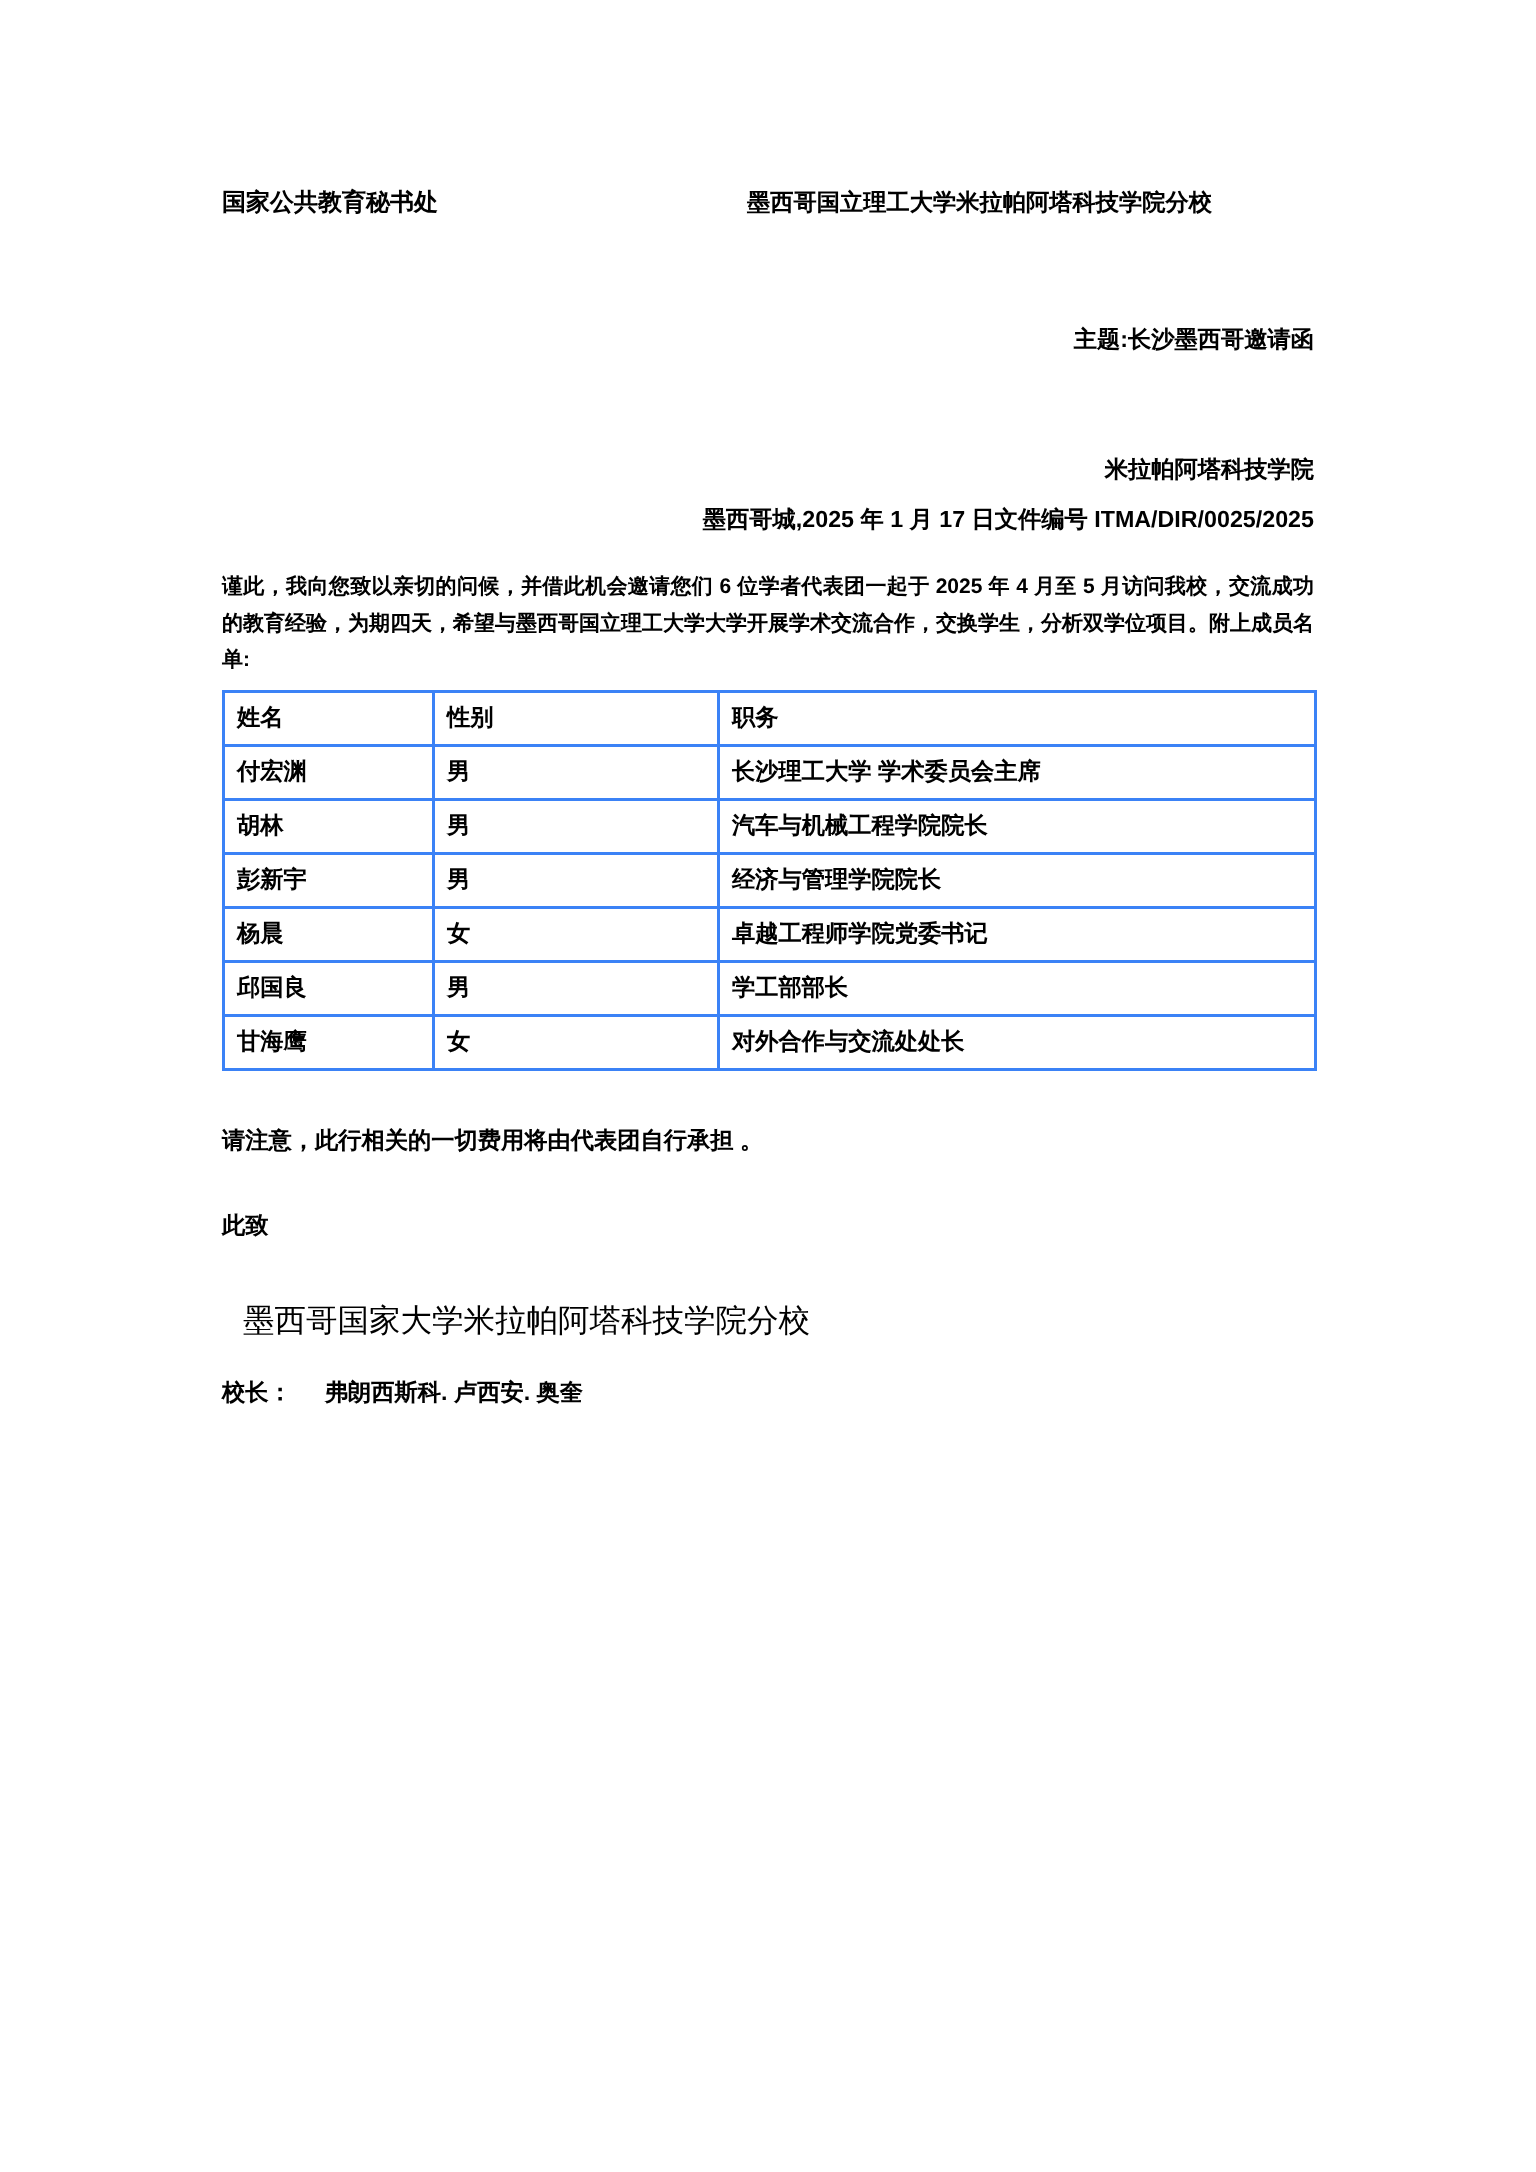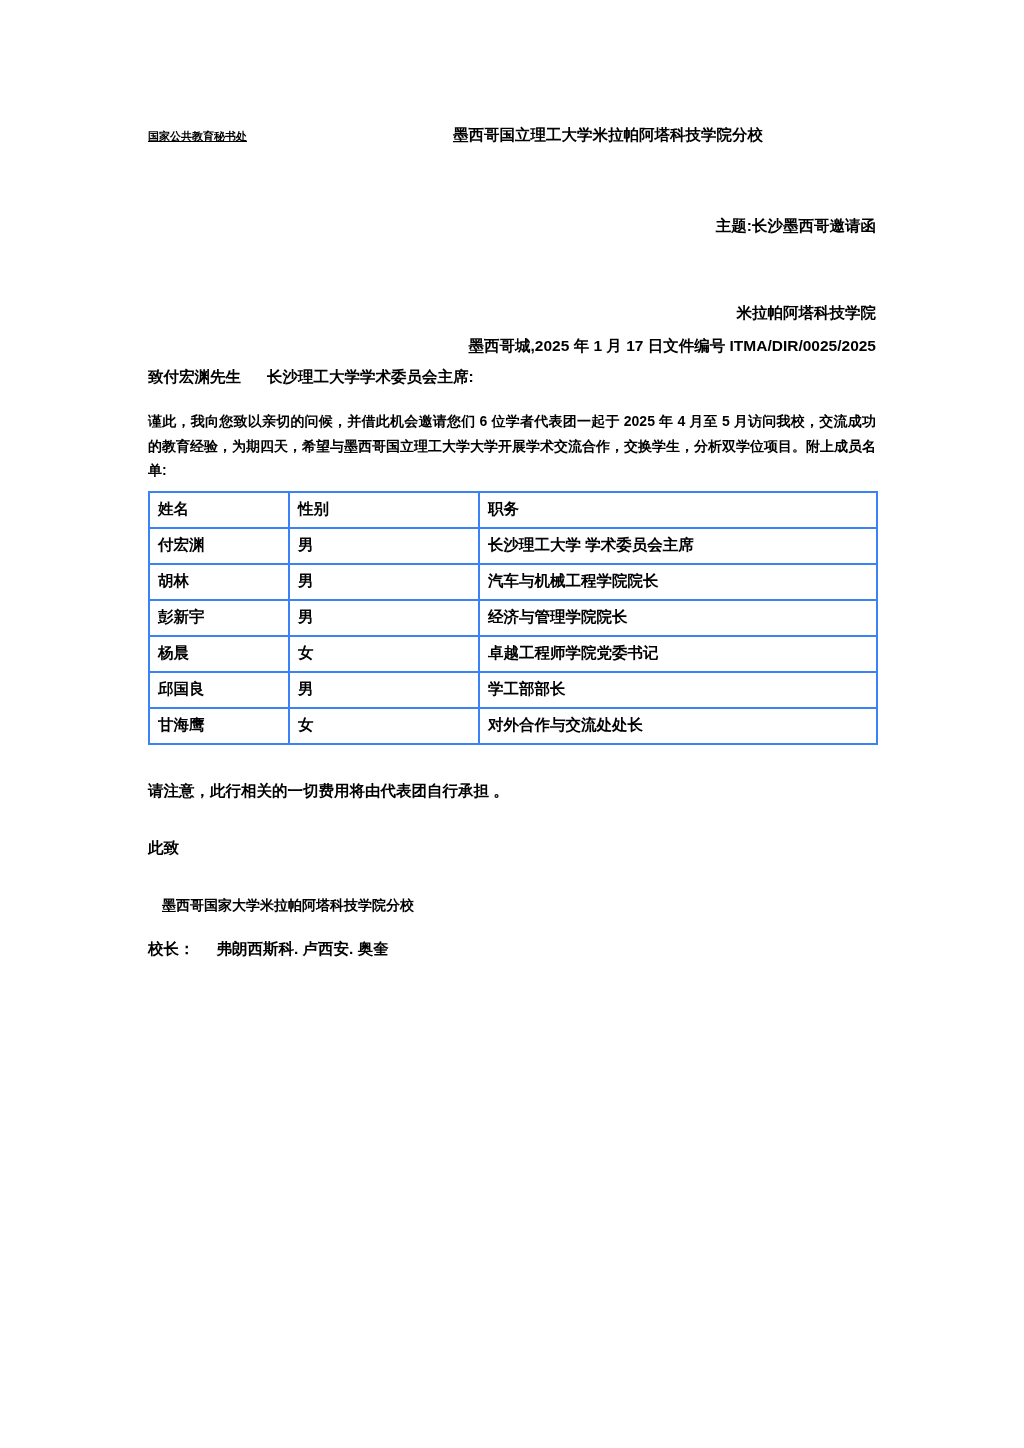--- a/index.html
+++ b/index.html
@@ -29,24 +29,23 @@
     width: 728px;
   }
 
   
   .header-row {
     display: flex;
     align-items: baseline;
     margin-top: 125px;
   }
   .header-left {
-    font-size: 11px;
+    font-size: 16px;
     font-weight: bold;
     white-space: nowrap;
-    text-decoration: underline;
   }
   .header-right {
     font-size: 15.5px;
     font-weight: bold;
     white-space: nowrap;
     margin-left: 206px;
   }
 
   
   .subject-line {
@@ -120,22 +119,22 @@
     font-weight: bold;
   }
   .closing {
     margin-top: 36px;
     font-size: 15.5px;
     font-weight: bold;
   }
   .signer-org {
     margin-top: 38px;
     margin-left: 14px;
-    font-size: 14px;
-    font-weight: bold;
+    font-size: 21px;
+    font-weight: normal;
   }
   .signer-name {
     margin-top: 24px;
     font-size: 15.5px;
     font-weight: bold;
   }
   .signer-name .gap2 {
     display: inline-block;
     width: 22px;
   }
@@ -150,23 +149,20 @@
       <div class="header-left">国家公共教育秘书处</div>
       <div class="header-right">墨西哥国立理工大学米拉帕阿塔科技学院分校</div>
     </div>
 
     <div class="subject-line">主题:长沙墨西哥邀请函</div>
 
     <div class="institute-line">米拉帕阿塔科技学院</div>
 
     <div class="docref-line">墨西哥城,2025 年 1 月 17 日文件编号 ITMA/DIR/0025/2025</div>
 
-    <div class="salutation">
-      <span>致付宏渊先生</span><span class="gap"></span><span>长沙理工大学学术委员会主席:</span>
-    </div>
 
     <div class="body-par">谨此，我向您致以亲切的问候，并借此机会邀请您们 6 位学者代表团一起于 2025 年 4 月至 5 月访问我校，交流成功的教育经验，为期四天，希望与墨西哥国立理工大学大学开展学术交流合作，交换学生，分析双学位项目。附上成员名单:</div>
 
     <table class="members">
       <colgroup>
         <col class="c0">
           <col class="c1">
           <col class="c2">
       </colgroup>
       <thead>

